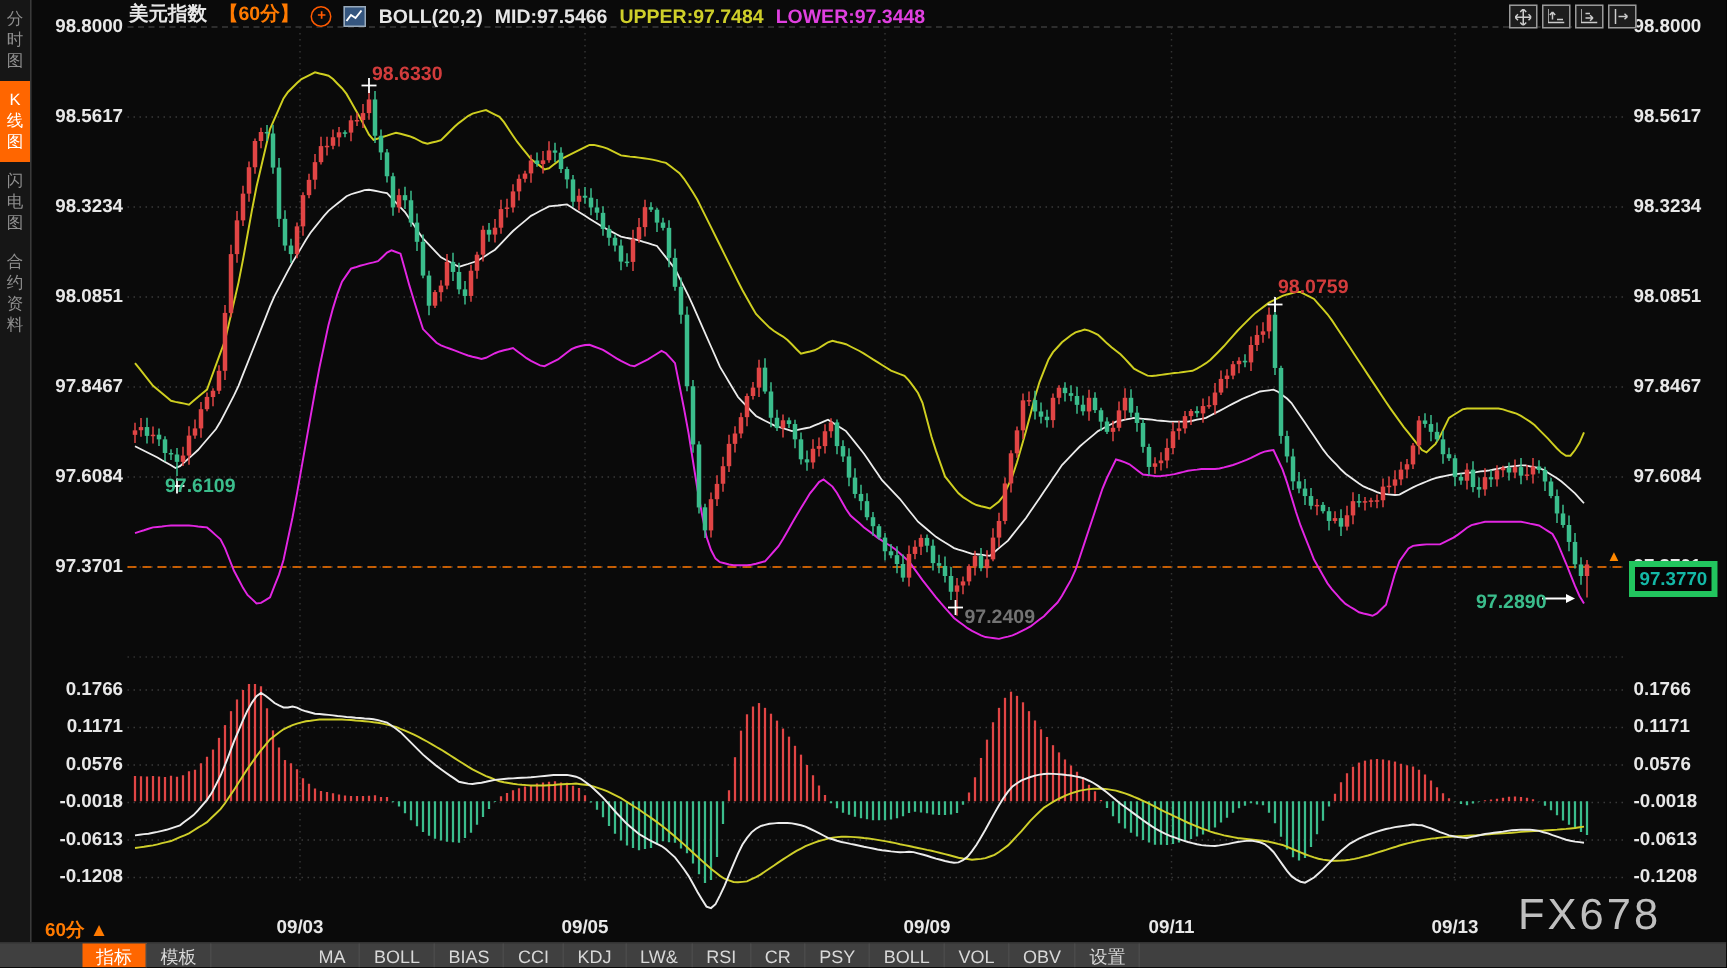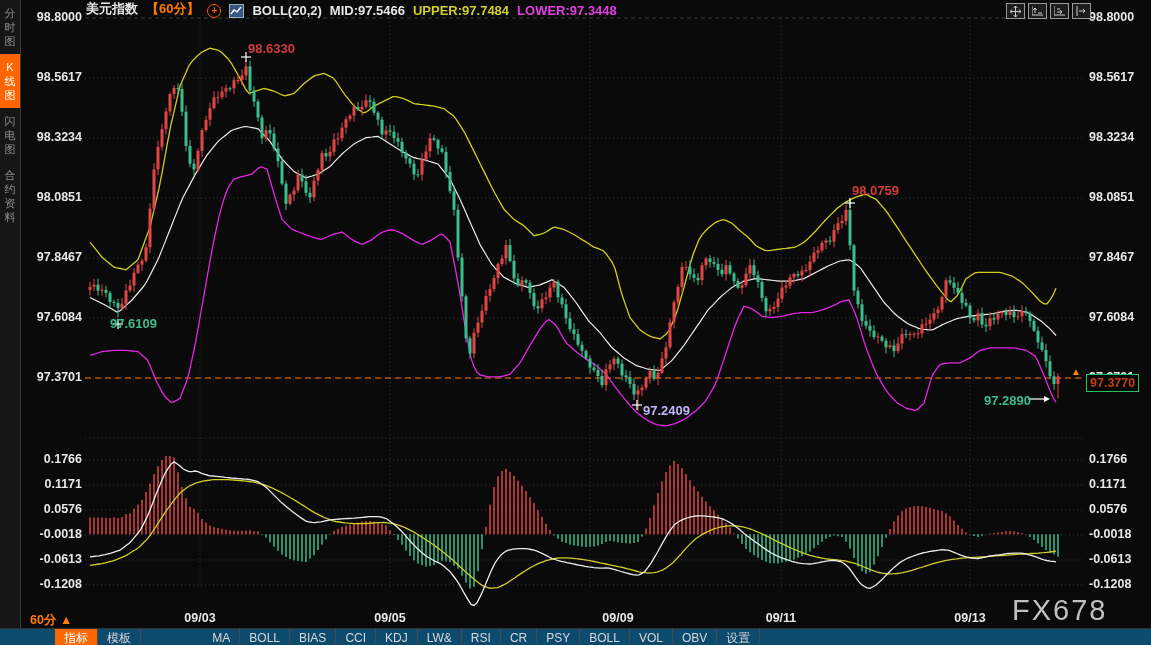--- a/index.html
+++ b/index.html
@@ -26,30 +26,30 @@
   
   .tick{position:absolute;font-size:12.5px;font-weight:bold;color:#e8e8e8;z-index:5;}
   .tick.left{width:56px;text-align:right;left:26px;}
   .tick.right{left:1089px;text-align:left;}
   
   .anno{position:absolute;font-size:13px;font-weight:bold;z-index:8;}
   
   #macd-header{position:absolute;left:90px;top:442px;font-size:13px;font-weight:bold;z-index:8;
                display:flex;gap:10px;}
   
-  #price-marker{position:absolute;left:1086px;top:374px;border:1px solid #22c55e;background:#050505;
-                color:#c2410c;font-size:12.5px;font-weight:bold;padding:0 3px;line-height:16px;z-index:9;}
+  #price-marker{position:absolute;left:1086px;top:374px;border:4px solid #22c55e;background:#050505;
+                color:#14b8a6;font-size:12.5px;font-weight:bold;padding:0 3px;line-height:16px;z-index:9;}
   #marker-arrow{position:absolute;left:1071px;top:366px;color:#ff8800;font-size:10px;z-index:9;}
   
   #period-label{position:absolute;left:30px;top:612px;color:#ff7a00;font-size:12.5px;font-weight:bold;z-index:9;}
   .date-label{position:absolute;top:611px;width:46px;text-align:center;color:#e8e8e8;
               font-size:12.5px;font-weight:bold;z-index:5;}
   #watermark{position:absolute;left:1012px;top:594px;color:#bfbfbf;font-size:29px;
              letter-spacing:2px;z-index:6;font-weight:normal;}
-  #toolbar{position:absolute;left:0;bottom:0;width:1151px;height:17px;background:#0c4a6e;
+  #toolbar{position:absolute;left:0;bottom:0;width:1151px;height:17px;background:#404040;
            border-top:1px solid #333;display:flex;align-items:stretch;z-index:31;
            padding-left:55px;box-sizing:border-box;}
   .tool-item{font-size:12px;color:#d8d8d8;padding:1px 9px 0 9px;border-right:1px solid #4a4a4a;
              cursor:pointer;line-height:16px;}
   .tool-item.active{background:#f60;color:#fff;}
   .tool-item.vip{color:#ff7a00;margin-top:20px;}
   #chart-svg{position:absolute;left:0;top:0;z-index:2;}
 </style>
 </head>
 <body>
@@ -908,21 +908,21 @@
       <div class="tick right" style="top: 476.998px;">0.1171</div>
       <div class="tick right" style="top: 501.998px;">0.0576</div>
       <div class="tick right" style="top: 526.956px;">-0.0018</div>
       <div class="tick right" style="top: 551.956px;">-0.0613</div>
       <div class="tick right" style="top: 576.957px;">-0.1208</div>
     </div>
   <div id="annotations">
       <div class="anno" style="left: 248px; top: 41px; color: rgb(210, 60, 60);">98.6330</div>
       <div class="anno" style="left: 110px; top: 316px; color: rgb(59, 189, 140);">97.6109</div>
       <div class="anno" style="left: 852px; top: 183px; color: rgb(210, 60, 60);">98.0759</div>
-      <div class="anno" style="left: 643px; top: 403px; color: #c4b5fd;">97.2409</div>
+      <div class="anno" style="left: 643px; top: 403px; color: #737373;">97.2409</div>
       <div class="anno" style="left: 984px; top: 393px; color: rgb(59, 189, 140);">97.2890</div>
     </div>
 
 
   <span id="marker-arrow">▲</span>
   <div id="price-marker">97.3770</div>
 
   <div id="period-label">60分 ▲</div>
   <div id="dates-row">
       <div class="date-label" style="left: 177px;">09/03</div>

